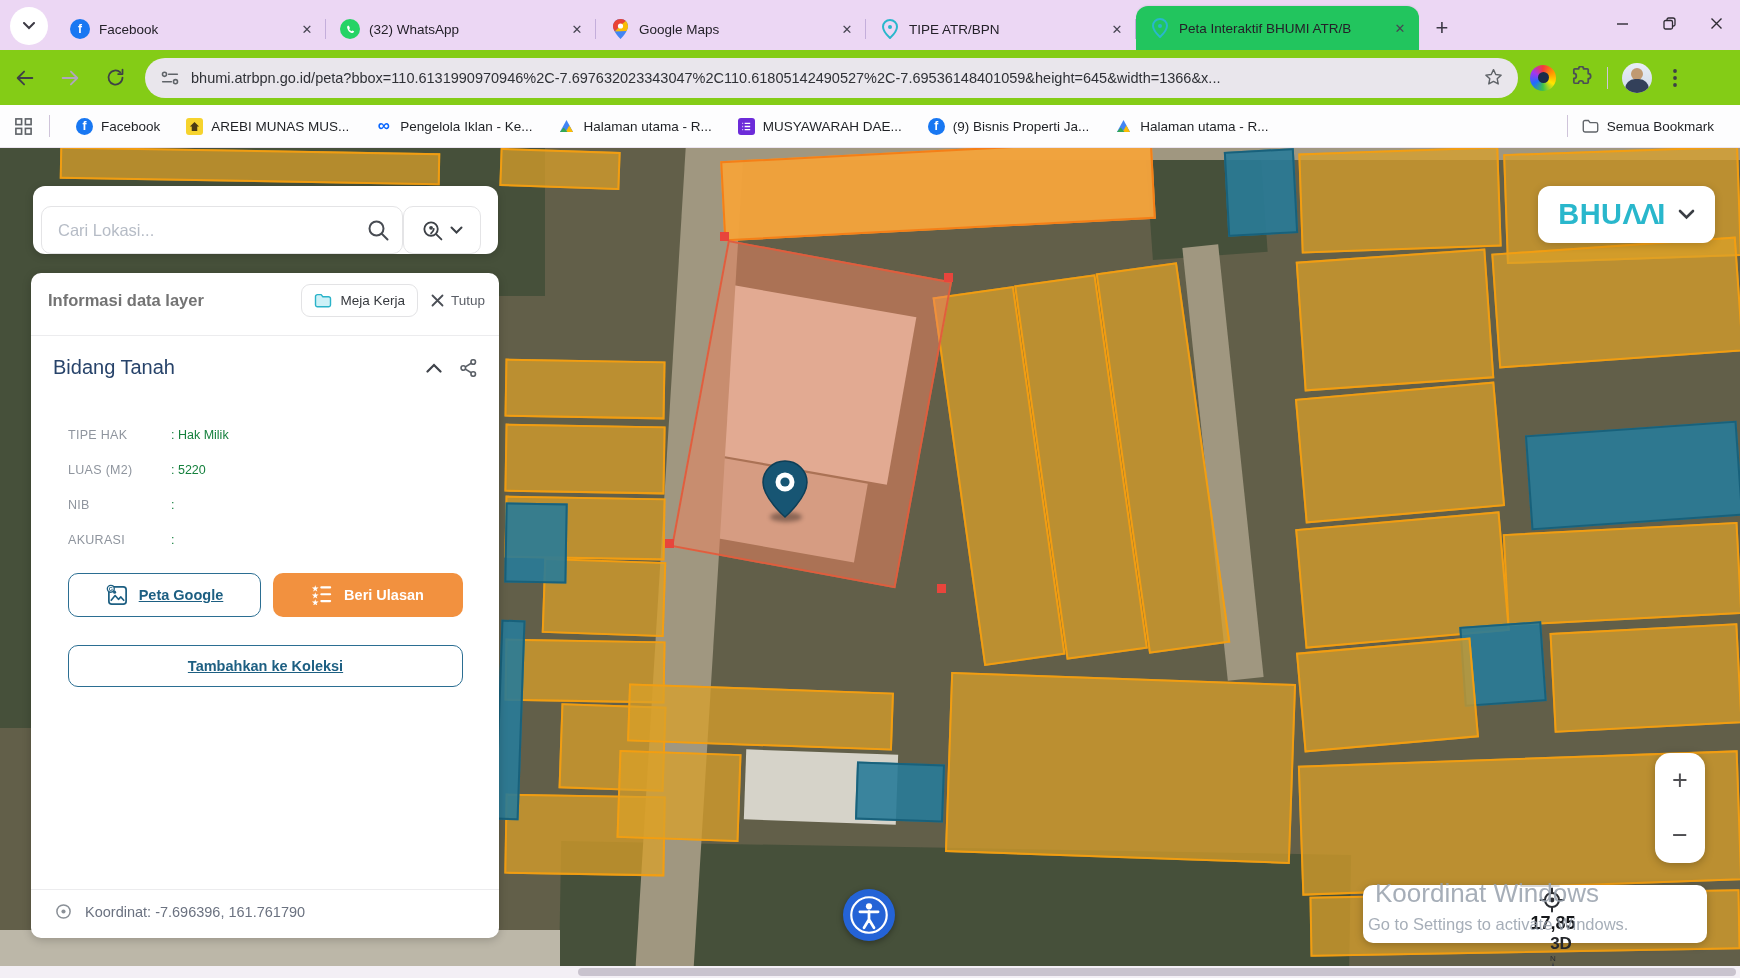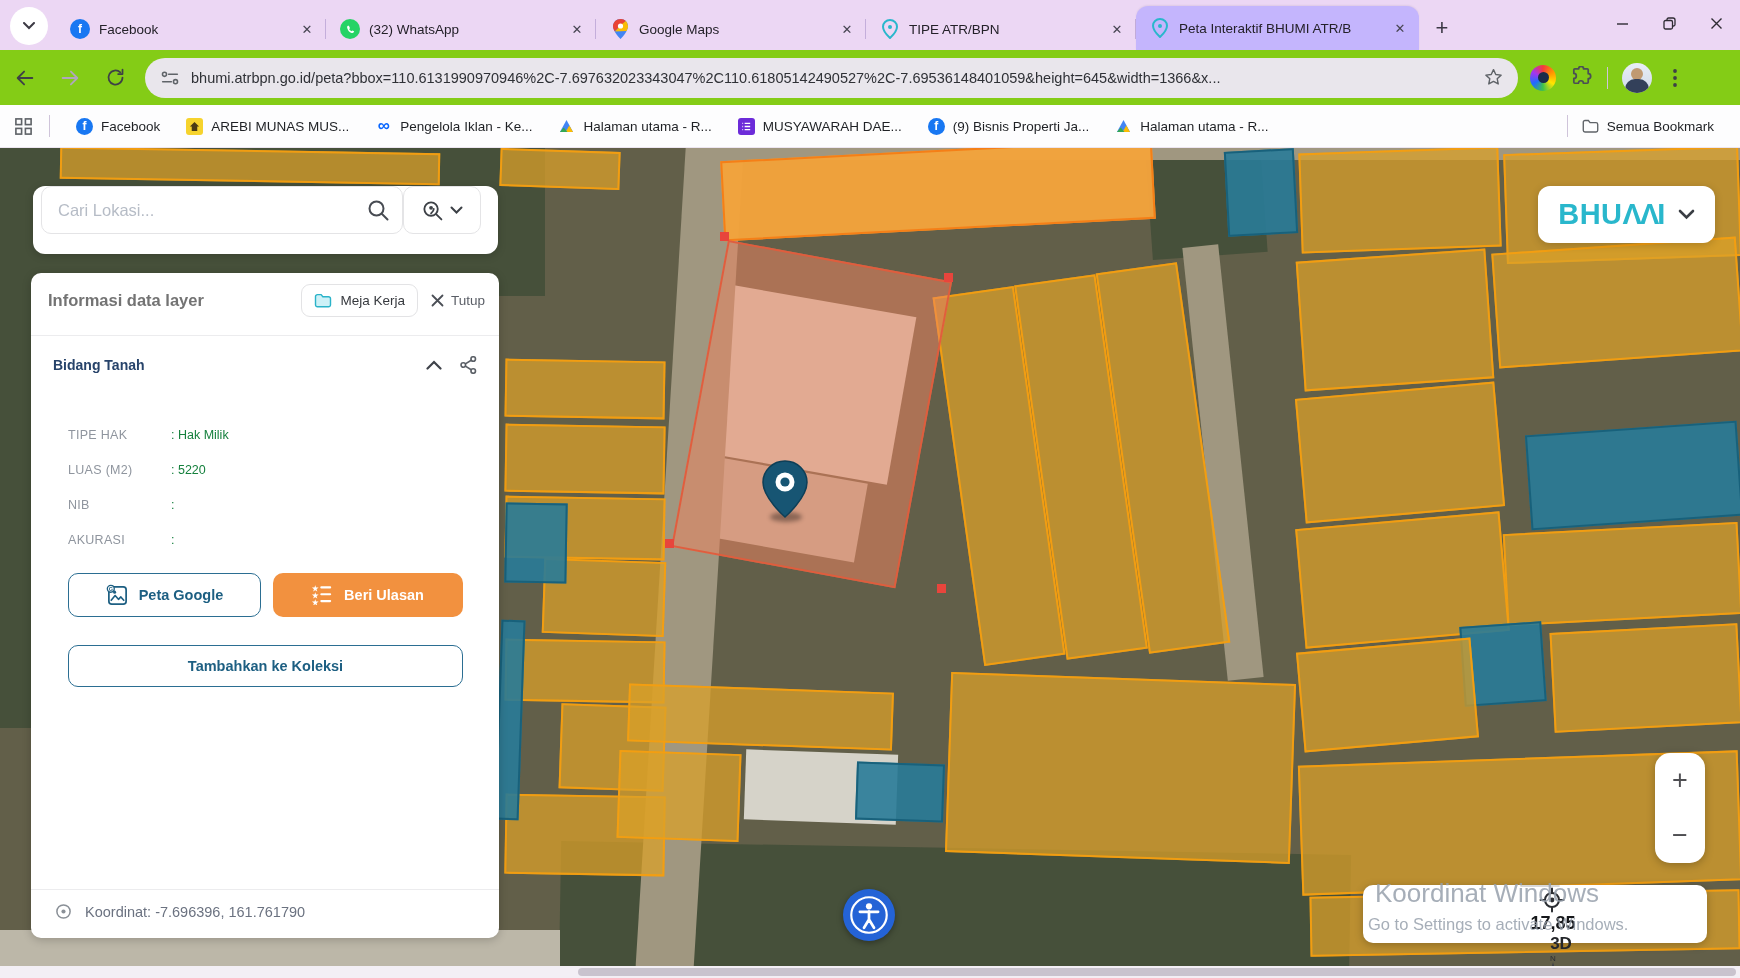--- a/index.html
+++ b/index.html
@@ -5,21 +5,21 @@
   * { margin:0; padding:0; box-sizing:border-box; }
   html,body { width:1740px; height:978px; overflow:hidden; font-family:"Liberation Sans", sans-serif; }
   #stage { position:relative; width:1740px; height:978px; background:#ecd7f4; overflow:hidden; }
 
   
   #tabstrip { position:absolute; left:0; top:0; width:1740px; height:50px; background:#ecd7f4; }
   .tab-search-btn { position:absolute; left:10px; top:7px; width:38px; height:38px; border-radius:50%; background:#fff; display:flex; align-items:center; justify-content:center; color:#444; font-size:15px; }
   #tabs { position:absolute; left:56px; top:0; height:50px; display:flex; align-items:flex-end; }
   .tab { width:270px; height:42px; display:flex; align-items:center; padding:0 10px 0 14px; color:#242129; position:relative; }
   .tab .sep { position:absolute; right:0; top:11px; width:1px; height:20px; background:#c4aedb; }
-  .tab.active { width:283px; height:44px; background:#c4b5fd; border-radius:12px 12px 0 0; box-shadow:0 -1px 2px rgba(0,0,0,.06); }
+  .tab.active { width:283px; height:44px; background:#22c55e; border-radius:12px 12px 0 0; box-shadow:0 -1px 2px rgba(0,0,0,.06); }
   .tab .fav { width:20px; height:20px; flex:0 0 20px; display:flex; align-items:center; justify-content:center; }
   .tab .t-title { flex:1; margin-left:9px; font-size:13.5px; white-space:nowrap; overflow:hidden; }
   .tab .t-close { width:18px; height:18px; border-radius:50%; display:flex; align-items:center; justify-content:center; font-size:13px; color:#474552; }
   .newtab { width:30px; height:30px; margin:0 0 7px 8px; display:flex; align-items:center; justify-content:center; font-size:22px; color:#3b3844; }
   .wctrls { position:absolute; right:0; top:0; height:46px; display:flex; }
   .wctrl { width:47px; height:46px; display:flex; align-items:center; justify-content:center; color:#2e2b33; font-size:15px; }
   .fav-circle { width:18px; height:18px; border-radius:50%; display:flex; align-items:center; justify-content:center; color:#fff; font-weight:bold; font-size:12px; }
 
   
   #toolbar { position:absolute; left:0; top:50px; width:1740px; height:55px; background:#84cc16; display:flex; align-items:center; }
@@ -50,45 +50,45 @@
   .pc-w { background:#d6d3c9; }
   .pc-lt { background:#bcb7a8; }
   .pc-r { background:#a09780; }
   #sel-parcel { position:absolute; left:0; top:0; width:228px; height:312px; background:rgba(238,132,96,.52); border:2.5px solid rgba(226,92,60,.95); transform:translate(728px,92px) rotate(10.5deg); transform-origin:0 0; }
   .handle { position:absolute; width:9px; height:9px; background:#e8453c; }
   #pin { position:absolute; left:762px; top:312px; }
   #pin-shadow { position:absolute; left:770px; top:364px; width:32px; height:10px; border-radius:50%; background:rgba(0,0,0,.35); filter:blur(2px); }
 
   
   .float-card { position:absolute; background:#fff; border-radius:12px; box-shadow:0 2px 8px rgba(0,0,0,.18); }
-  #search-card { left:33px; top:38px; width:465px; height:68px; display:flex; align-items:flex-start; padding:0 8px; gap:0; }
+  #search-card { left:33px; top:38px; width:465px; height:68px; display:flex; align-items:flex-end; padding:0 8px; gap:0; }
   #search-box { width:362px; height:48px; border:1px solid #e4e4e6; border-radius:10px; display:flex; align-items:center; padding:0 12px 0 16px; }
   #search-box input { flex:1; border:none; outline:none; font-size:16.5px; color:#333; background:transparent; font-family:"Liberation Sans",sans-serif; }
   #search-box input::placeholder { color:#b6bcc6; }
   #filter-btn { width:78px; height:48px; border:1px solid #e4e4e6; border-radius:10px; display:flex; align-items:center; justify-content:center; gap:6px; }
 
   #logo-card { left:1538px; top:38px; width:177px; height:57px; display:flex; align-items:center; justify-content:center; gap:12px; }
   #logo-text { color:#29b7cc; font-weight:bold; font-size:29px; letter-spacing:.5px; }
   #logo-text .mm { letter-spacing:-2px; font-weight:bold; }
 
   
   #panel { position:absolute; left:31px; top:125px; width:468px; height:665px; background:#fff; border-radius:10px; box-shadow:0 2px 10px rgba(0,0,0,.2); }
   #panel-header { position:absolute; left:0; top:0; width:100%; height:55px; display:flex; align-items:center; padding:0 14px 0 17px; }
   #panel-title { color:#737373; font-weight:bold; font-size:16.5px; }
   #meja-kerja { margin-left:auto; height:33px; border:1px solid #e3e3e5; border-radius:9px; display:flex; align-items:center; gap:8px; padding:0 12px; font-size:13.5px; color:#36393e; }
   #tutup { display:flex; align-items:center; gap:7px; margin-left:13px; font-size:13.5px; color:#5a5e66; }
   .hdiv { position:absolute; left:0; width:100%; height:1px; background:#ececee; }
   #sec-row { position:absolute; left:22px; top:83px; width:424px; display:flex; align-items:center; }
-  #sec-title { color:#27436a; font-weight:bold; font-size:14px; }
+  #sec-title { color:#27436a; font-weight:normal; font-size:20px; }
   #sec-icons { margin-left:auto; display:flex; gap:18px; align-items:center; }
   .field-row { position:absolute; left:37px; display:flex; font-size:12.5px; }
   .field-label { width:103px; color:#8f959e; letter-spacing:.3px; }
   .field-value { color:#15803d; }
   .btn { position:absolute; display:flex; align-items:center; justify-content:center; gap:10px; border-radius:10px; font-weight:bold; font-size:14.5px; }
-  .btn-outline { border:1.5px solid #2b6e92; color:#1d5f82; background:#fff; }
+  .btn-outline { border:1.5px solid #2b6e92; color:#1d5f82; background:#fff;text-decoration:underline; }
   #btn-ulasan { background:#f2913f; color:#fff; border:none; }
   #panel-footer { position:absolute; left:24px; top:630px; display:flex; align-items:center; gap:13px; color:#6b7280; font-size:14.5px; }
 
   
   #ctrl-bar { position:absolute; left:1363px; top:737px; width:344px; height:58px; background:#fff; border-radius:10px; box-shadow:0 2px 8px rgba(0,0,0,.25); display:flex; align-items:center; z-index:50;flex-direction:column; }
   #mini-map { width:40px; height:40px; margin-left:9px; border-radius:7px; border:1px solid #d8d8d8; background:linear-gradient(135deg,#6f7c52 0 30%,#8d9465 30% 55%,#5d6b48 55% 75%,#9aa273 75%); }
   #zoom-level { font-weight:bold; font-size:18px; color:#15171a; margin-left:36px; }
   #threed { font-size:17px; font-weight:600; color:#24262a; margin-left:52px; }
   #locate { margin-left:34px; display:flex; }
   #compass { margin-left:36px; display:flex; }

